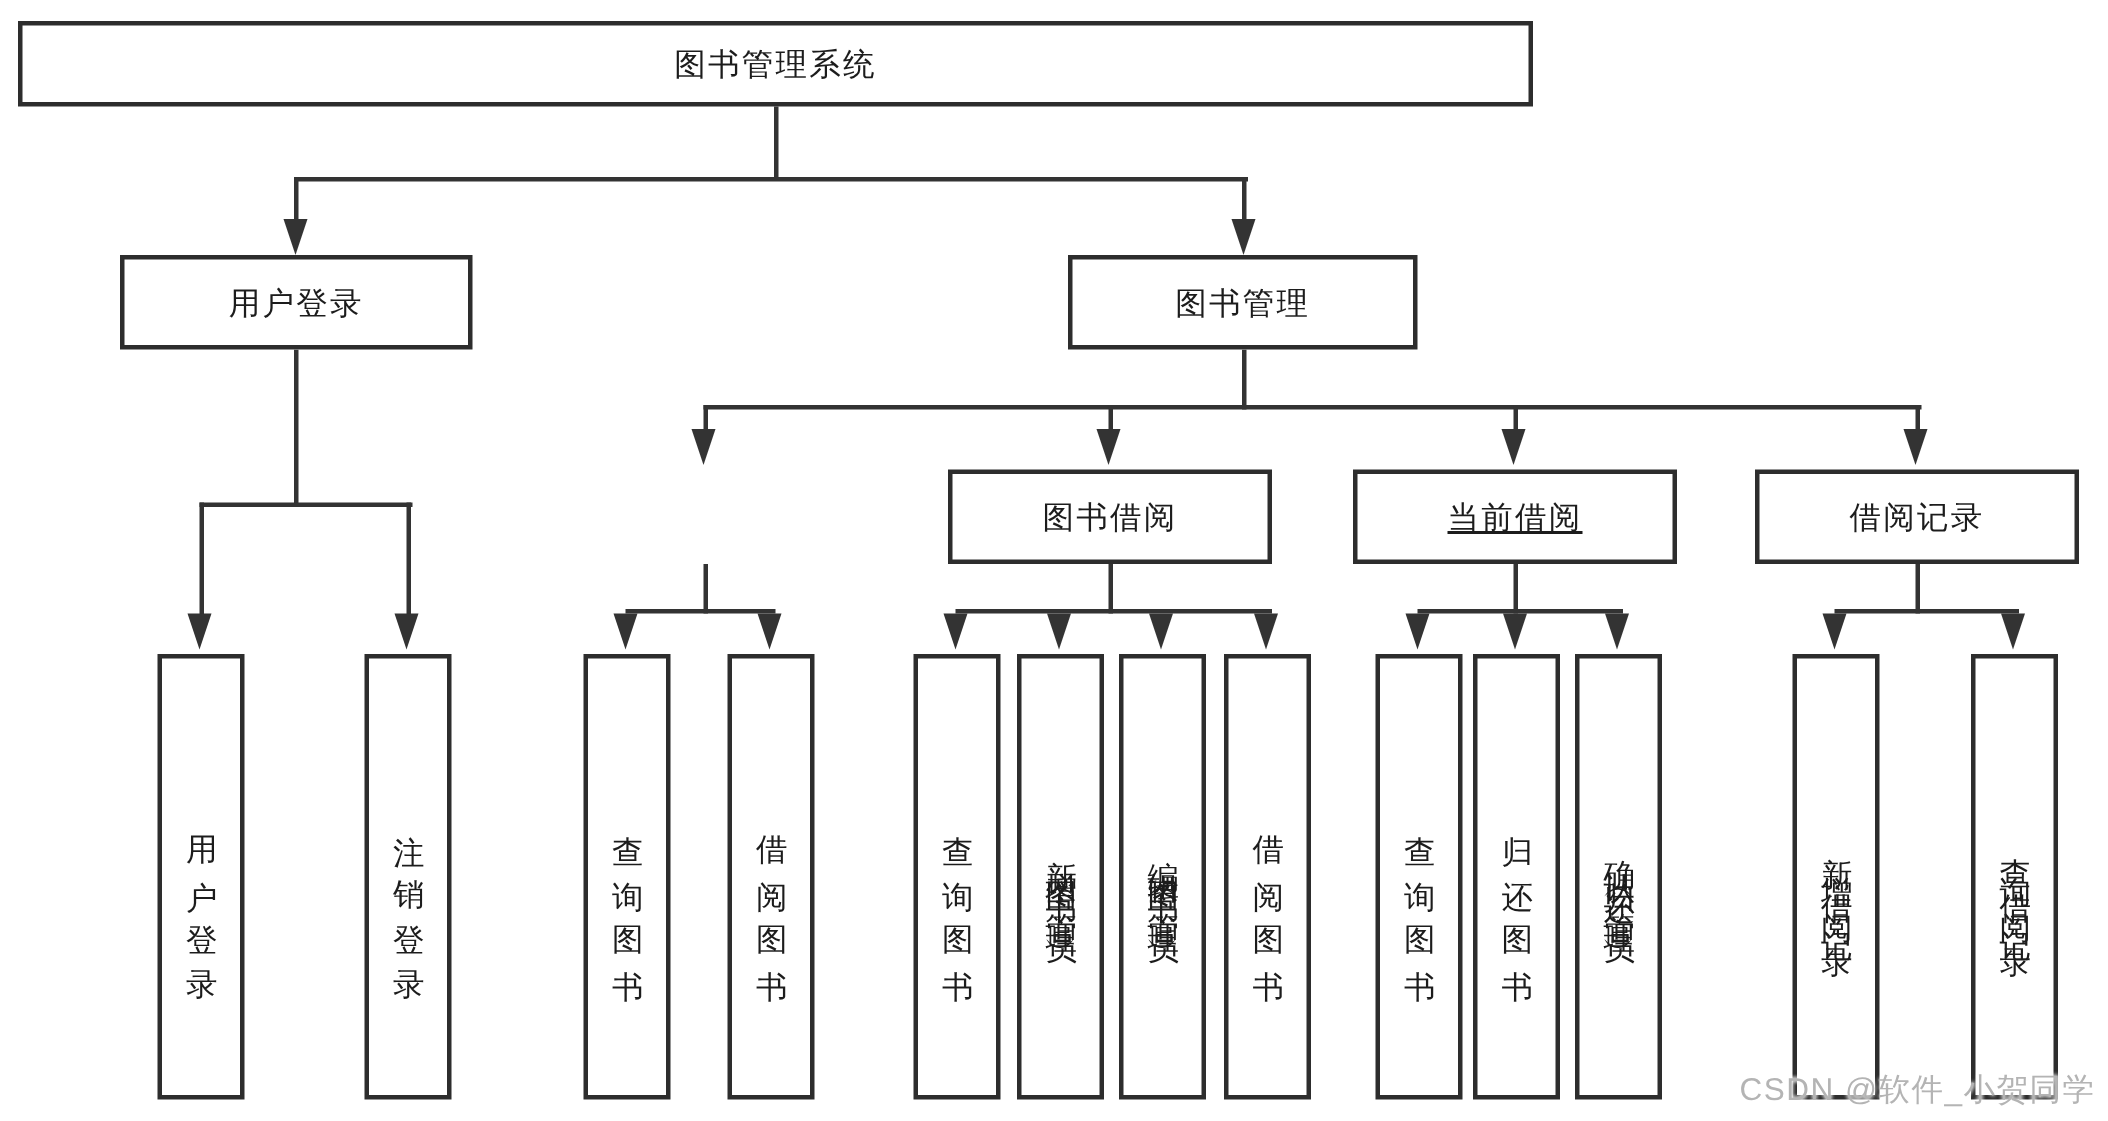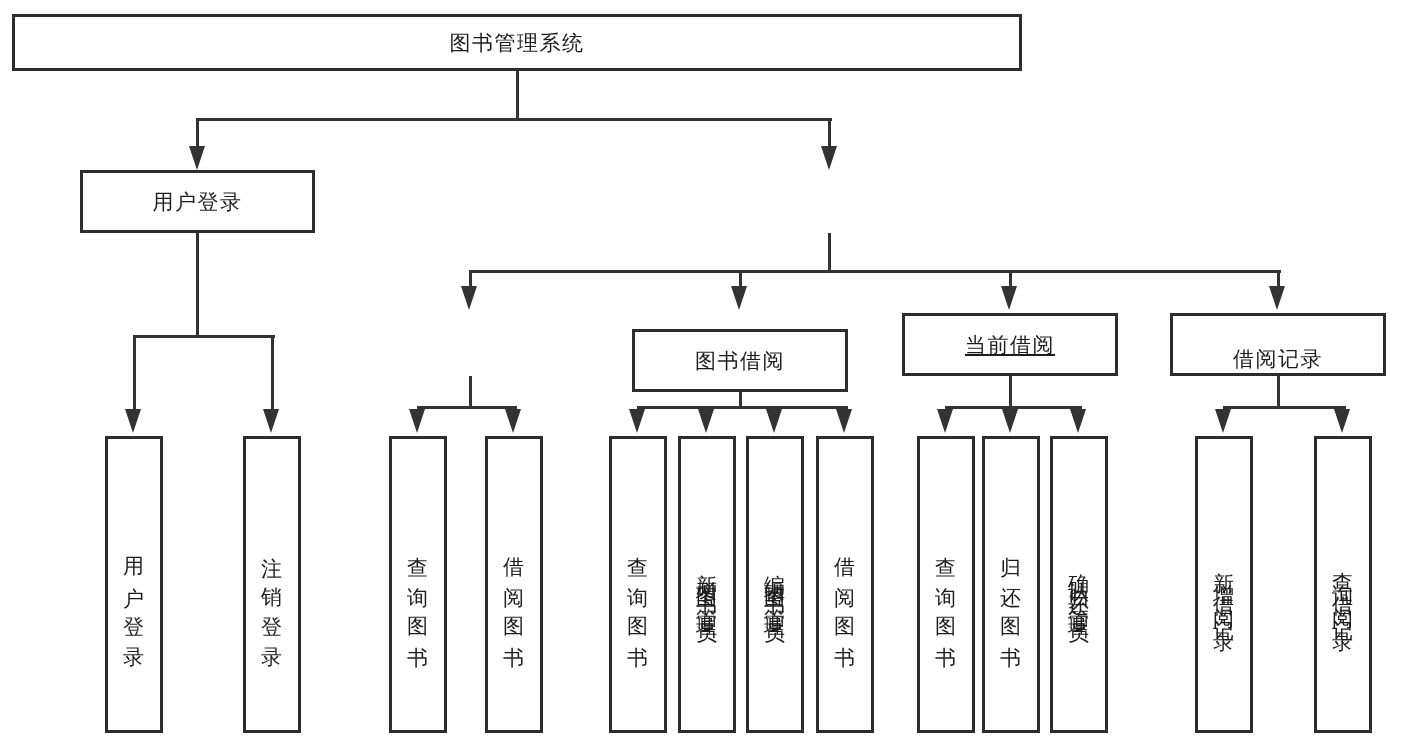--- a/index.html
+++ b/index.html
@@ -36,28 +36,31 @@
 
 <div id="canvas">
 
   <div class="node" style="left:12px;top:14px;width:1010px;height:57px;">
     <span>图书管理系统</span>
   </div>
 
   <div class="node" style="left:80px;top:170px;width:235px;height:63px;">
     <span>用户登录</span>
   </div>
+  <div class="node" style="left:712px;top:170px;width:233px;height:63px;">
+    <span>图书管理</span>
+  </div>
 
-  <div class="node" style="left:632px;top:313px;width:216px;height:63px;margin-top:16px;">
+  <div class="node" style="left:632px;top:313px;width:216px;height:63px;">
     <span>图书借阅</span>
   </div>
   <div class="node" style="left:902px;top:313px;width:216px;height:63px;text-decoration:underline;">
     <span>当前借阅</span>
   </div>
-  <div class="node" style="left:1170px;top:313px;width:216px;height:63px;align-items:flex-end;">
+  <div class="node" style="left:1170px;top:313px;width:216px;height:63px;">
     <span>借阅记录</span>
   </div>
 
   <div class="node leaf" style="left:105px;top:436px;width:58px;height:297px;">
     <span class="vtext">用户登录</span>
   </div>
   <div class="node leaf" style="left:243px;top:436px;width:58px;height:297px;">
     <span class="vtext">注销登录</span>
   </div>
 
@@ -142,13 +145,14 @@
     <div class="ah" style="left:937px;top:409px;"></div>
     <div class="ah" style="left:1002px;top:409px;"></div>
     <div class="ah" style="left:1070px;top:409px;"></div>
 
     <div class="vl" style="left:1277px;top:376px;height:33px;"></div>
     <div class="hl" style="left:1223px;top:406px;width:123px;"></div>
     <div class="ah" style="left:1215px;top:409px;"></div>
     <div class="ah" style="left:1334px;top:409px;"></div>
   </div>
 
+  <div class="watermark">CSDN @软件_小贺同学</div>
 </div>
 
 </body></html>

